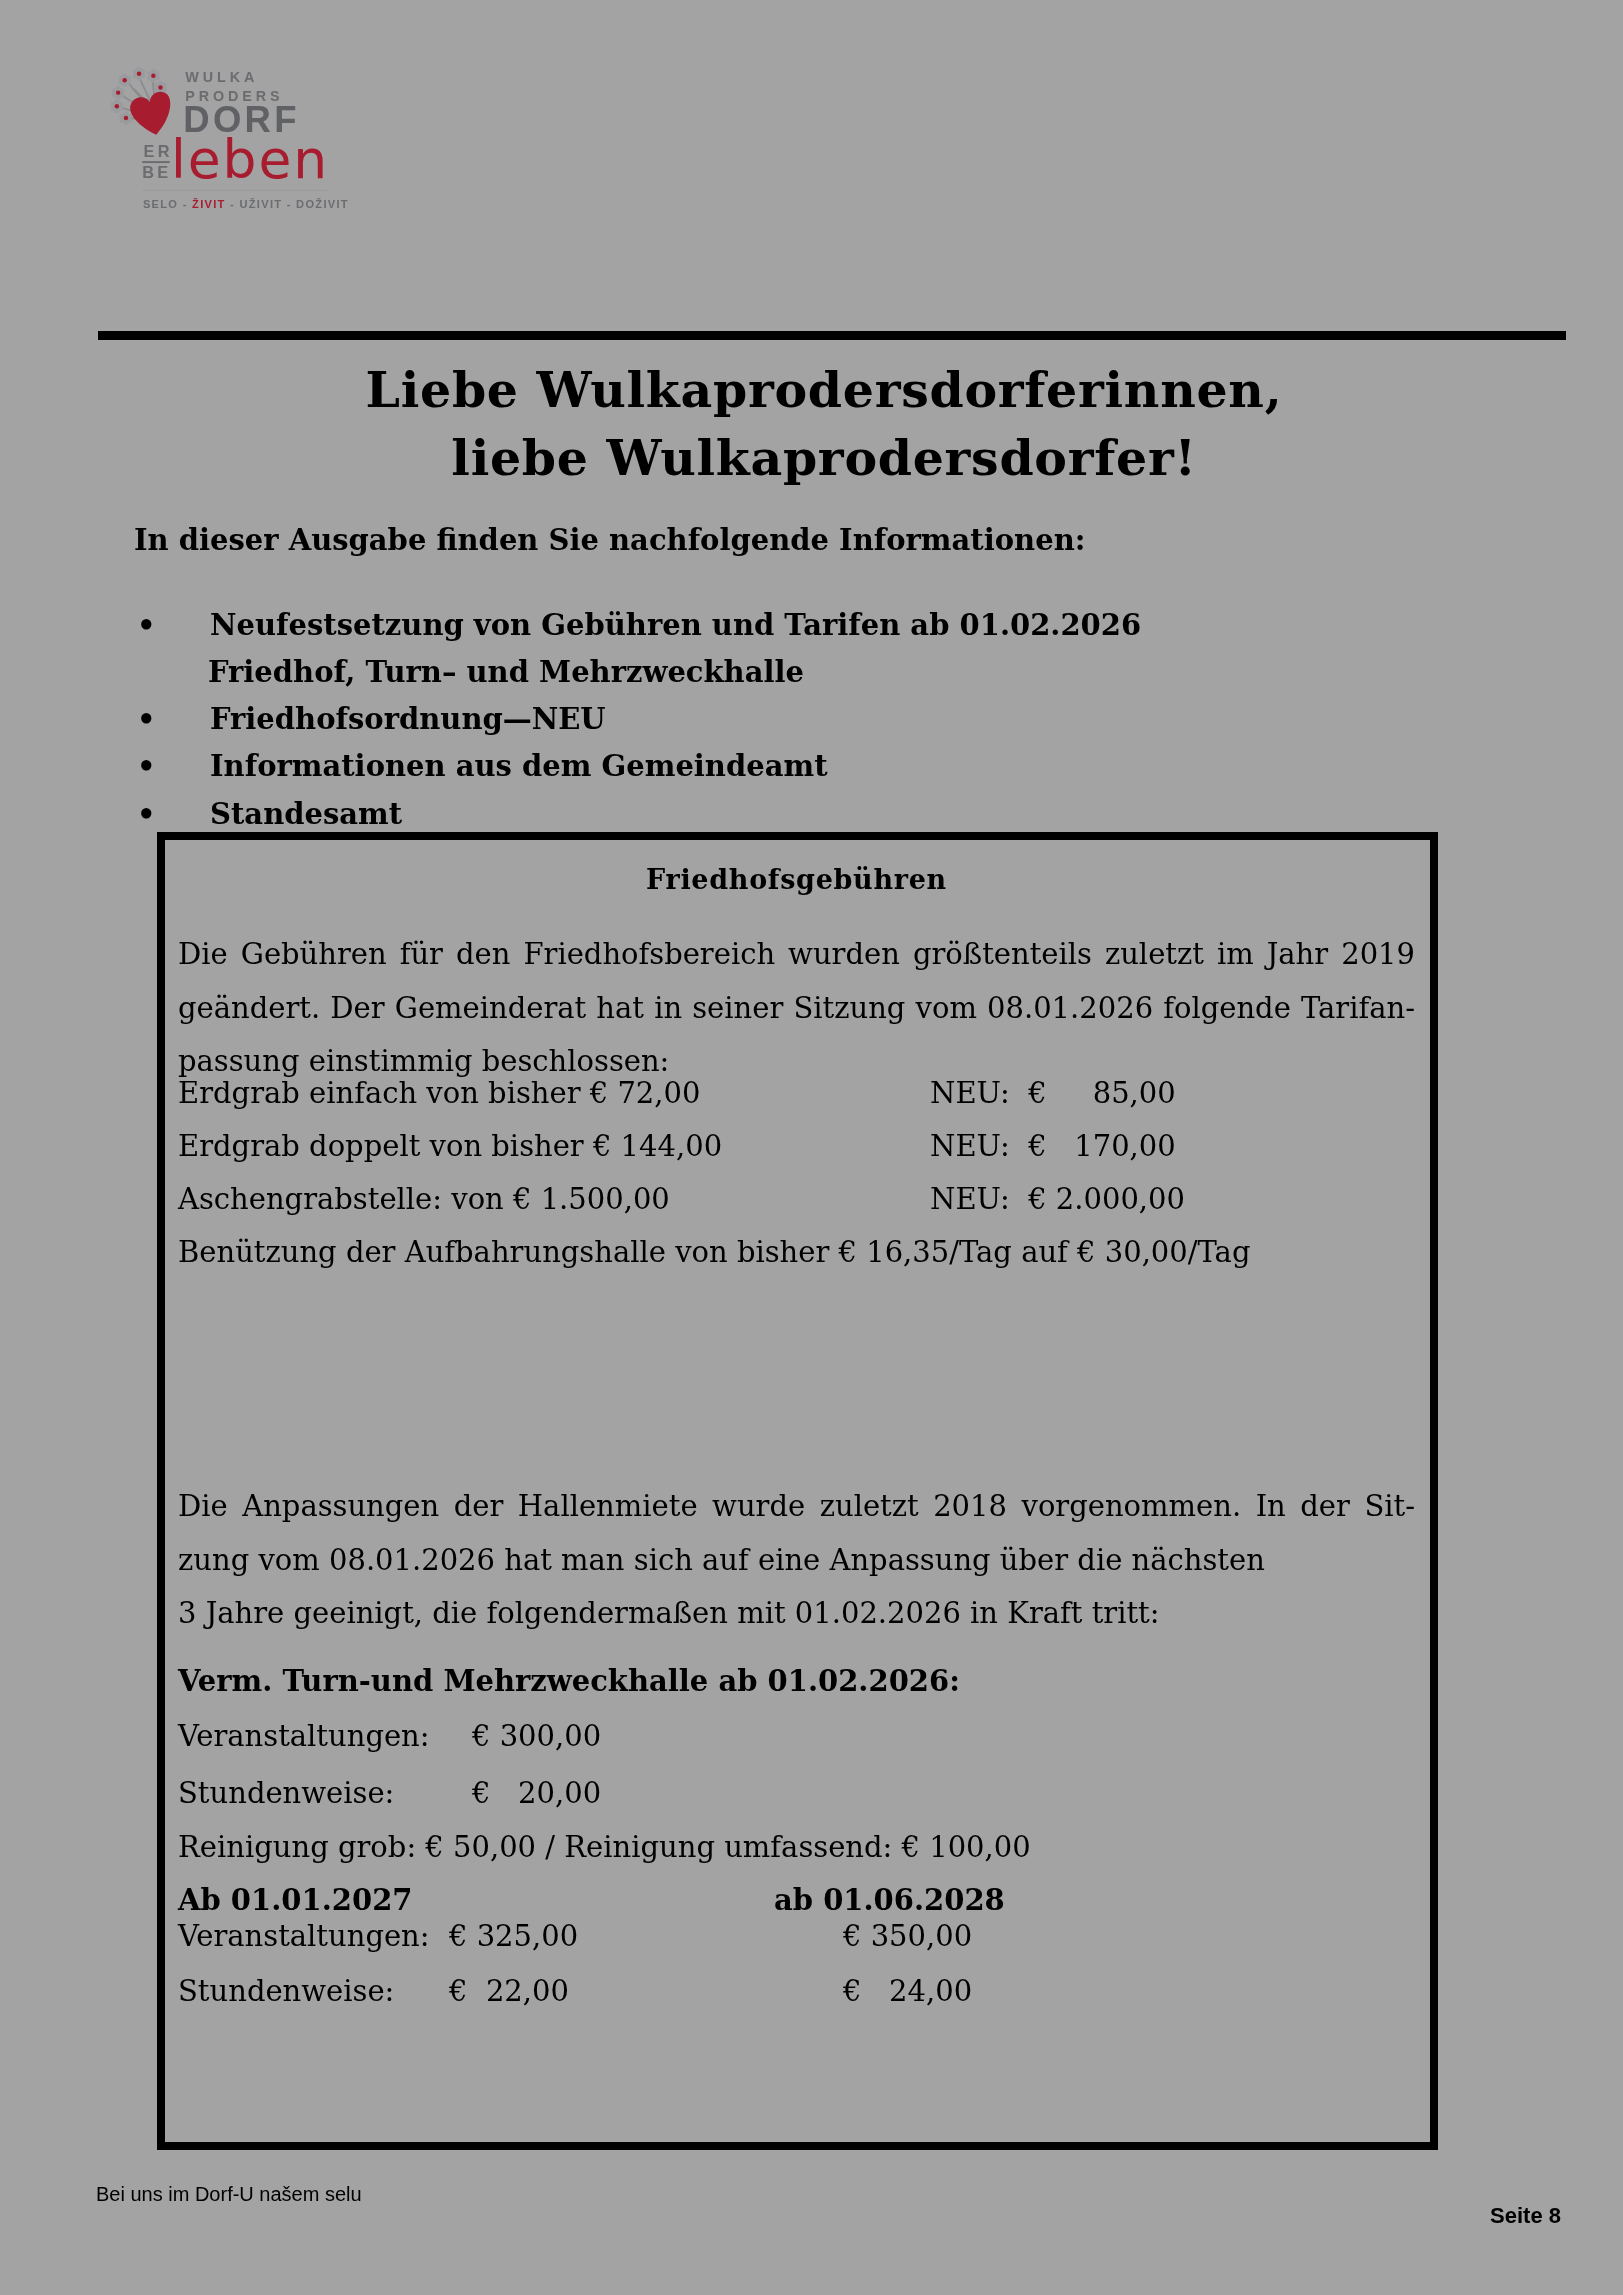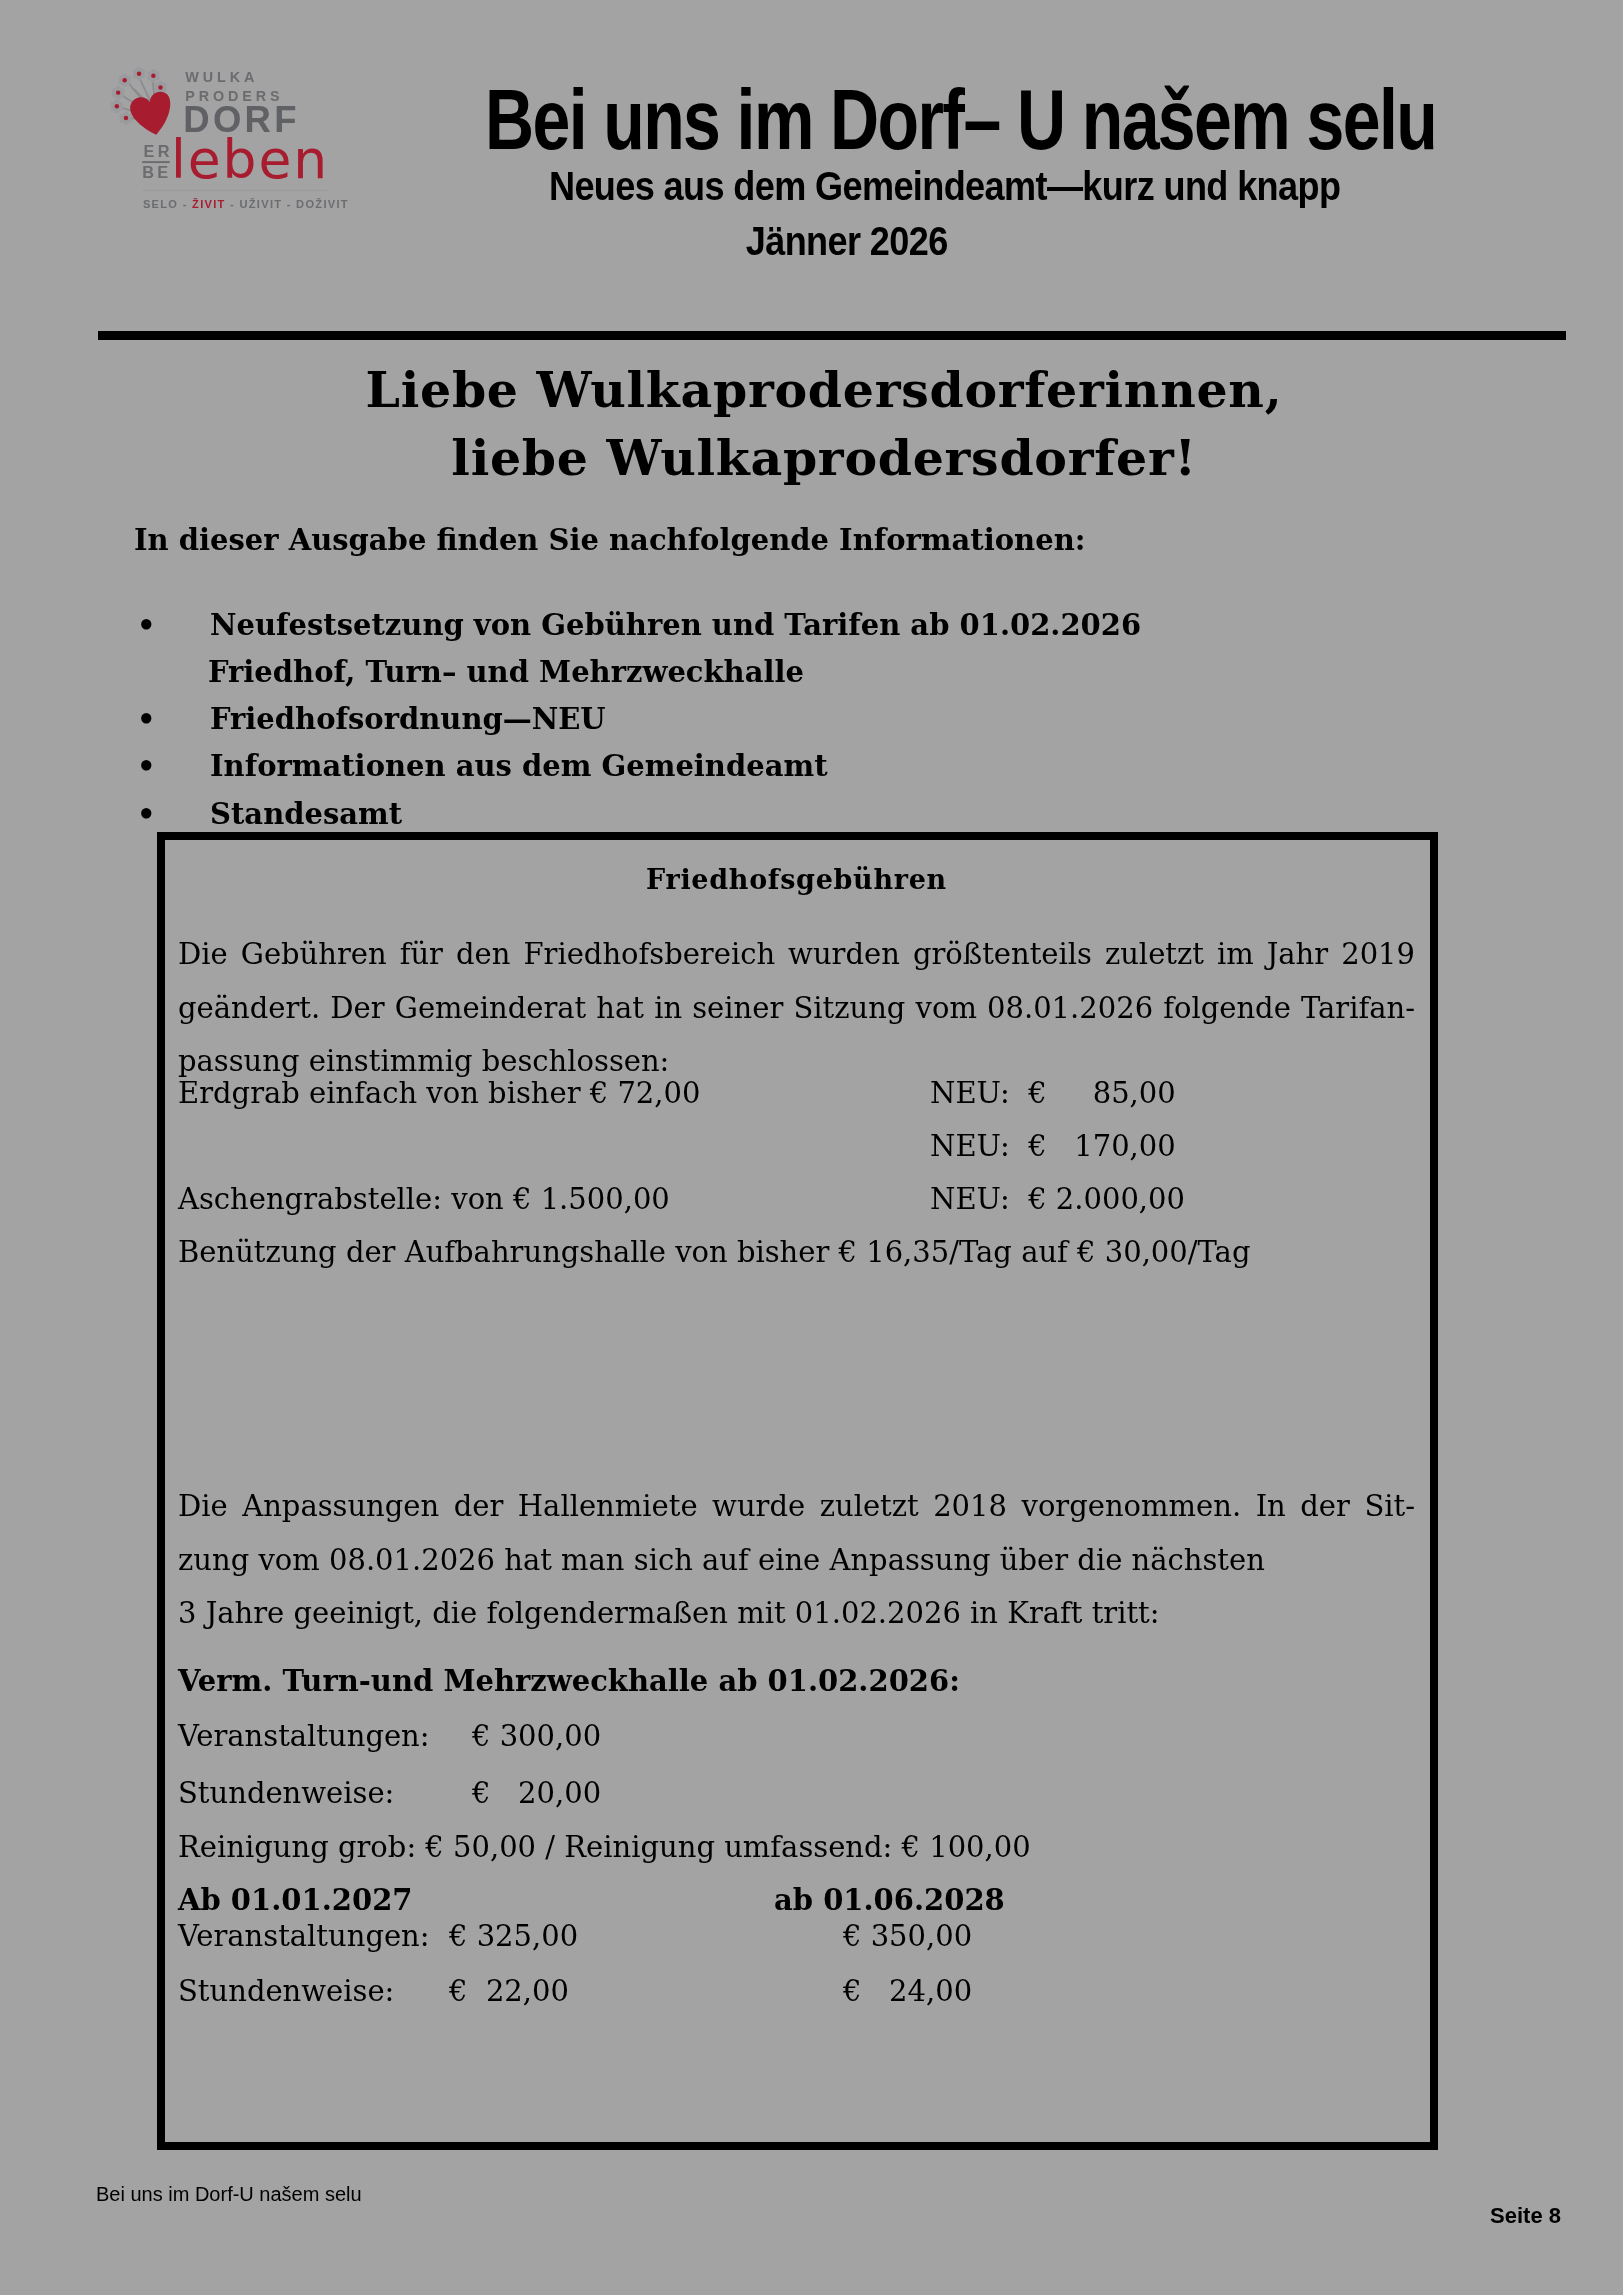--- a/index.html
+++ b/index.html
@@ -193,31 +193,20 @@
       <text x="135" y="108" font-family="Liberation Sans, sans-serif" font-size="56" font-weight="bold" letter-spacing="5" fill="#606165">DORF</text>
       <text x="74" y="146" font-family="Liberation Sans, sans-serif" font-size="25" font-weight="bold" letter-spacing="5" fill="#6b6c6f">ER</text>
       <rect x="72" y="152" width="42" height="3" fill="#6b6c6f"></rect>
       <text x="72" y="178" font-family="Liberation Sans, sans-serif" font-size="25" font-weight="bold" letter-spacing="5" fill="#6b6c6f">BE</text>
       <text x="116" y="178" font-family="DejaVu Sans, sans-serif" font-size="82" font-weight="normal" letter-spacing="3" fill="#a81c30">leben</text>
       <rect x="73" y="196" width="282" height="2" fill="#9a9b9e"></rect>
       <text x="73" y="224" font-family="Liberation Sans, sans-serif" font-size="17" font-weight="bold" letter-spacing="2" xml:space="preserve"><tspan fill="#6b6c6f">SELO</tspan><tspan fill="#6b6c6f">&nbsp;-&nbsp;</tspan><tspan fill="#a81c30">ŽIVIT</tspan><tspan fill="#6b6c6f">&nbsp;-&nbsp;</tspan><tspan fill="#6b6c6f">UŽIVIT</tspan><tspan fill="#6b6c6f">&nbsp;-&nbsp;</tspan><tspan fill="#6b6c6f">DOŽIVIT</tspan></text>
     </svg>
   </div>
 
-  <div class="abs header-block">
-    <div>
-      <span class="main-title">Bei uns im Dorf– U našem selu</span>
-    </div>
-    <div>
-      <span class="subtitle">Neues aus dem Gemeindeamt—kurz und knapp</span>
-    </div>
-    <div class="issue-line">
-      <span class="issue">Jänner 2026</span>
-    </div>
-  </div>
 
   <div class="abs rule"></div>
 
   <div class="abs greeting slab">
     <div>Liebe Wulkaprodersdorferinnen,</div>
     <div>liebe Wulkaprodersdorfer!</div>
   </div>
 
   <div class="abs intro slab">In dieser Ausgabe finden Sie nachfolgende Informationen:</div>
 
@@ -245,20 +234,21 @@
 
     <div class="bx jline" style="top:98px;">Die Gebühren für den Friedhofsbereich wurden größtenteils zuletzt im Jahr 2019</div>
     <div class="bx jline" style="top:152px;">geändert. Der Gemeinderat hat in seiner Sitzung vom 08.01.2026 folgende Tarifan-</div>
     <div class="bx pline" style="top:205px;">passung einstimmig beschlossen:</div>
 
     <div class="bx pline" style="top:237px;">
       <span>Erdgrab einfach von bisher € 72,00</span>
       <span class="neu-col">NEU:  €     85,00</span>
     </div>
     <div class="bx pline" style="top:290px;">
+      <span>Erdgrab doppelt von bisher € 144,00</span>
       <span class="neu-col">NEU:  €   170,00</span>
     </div>
     <div class="bx pline" style="top:343px;">
       <span>Aschengrabstelle: von € 1.500,00</span>
       <span class="neu-col">NEU:  € 2.000,00</span>
     </div>
     <div class="bx pline" style="top:396px;">Benützung der Aufbahrungshalle von bisher € 16,35/Tag auf € 30,00/Tag</div>
 
 
     <div class="bx jline" style="top:650px;">Die Anpassungen der Hallenmiete wurde zuletzt 2018 vorgenommen. In der Sit-</div>

